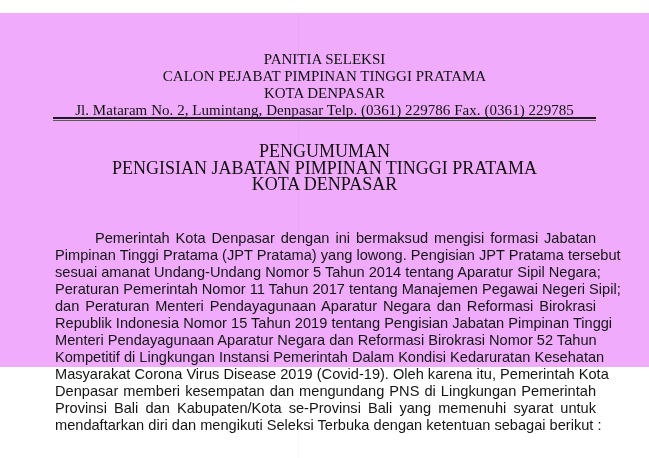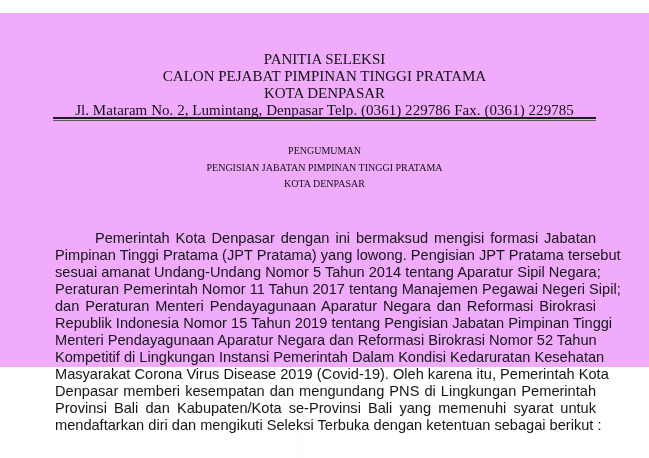--- a/index.html
+++ b/index.html
@@ -59,21 +59,21 @@
       height: 1px;
       background: #5a5a5a;
     }
     .announcement {
       position: absolute;
       left: 53px;
       top: 130px;
       width: 543px;
       text-align: center;
       font-family: "Liberation Serif", "DejaVu Serif", serif;
-      font-size: 10px;
+      font-size: 18px;
       line-height: 16.5px;
       color: #111;
     }
     .announcement .line { white-space: nowrap; }
     .body-text {
       position: absolute;
       left: 55px;
       top: 217px;
       width: 541px;
       font-family: Liberation Sans, sans-serif;

